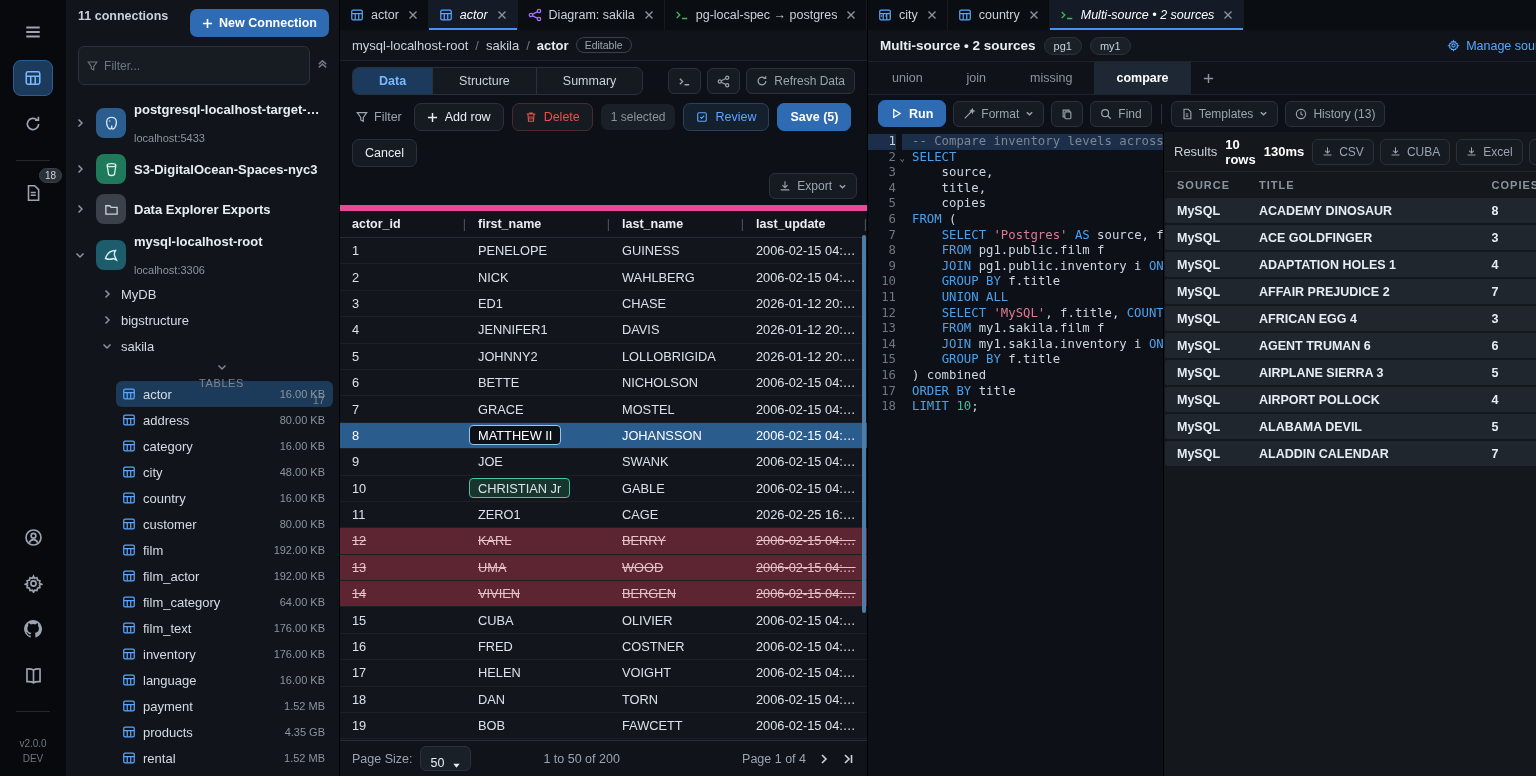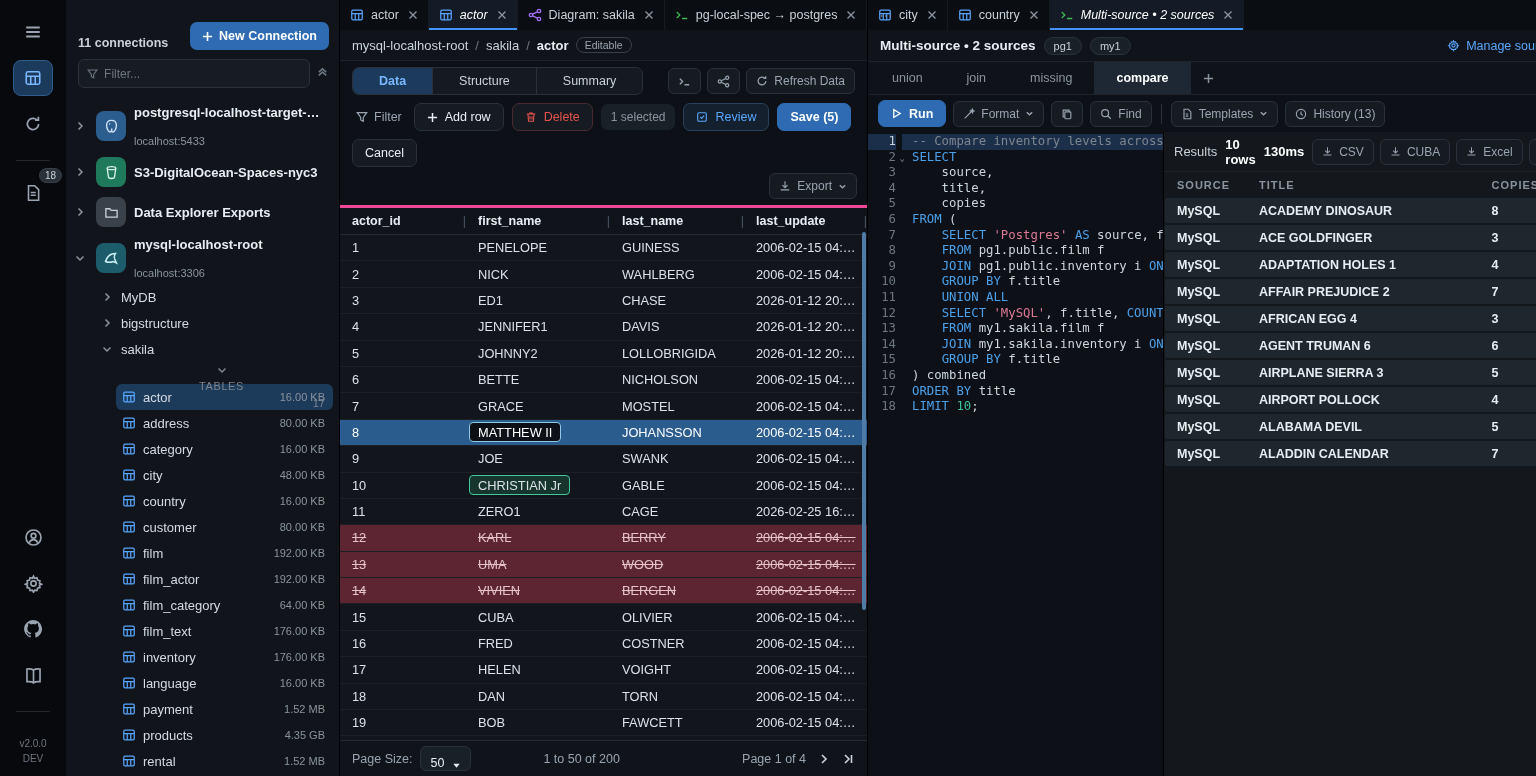--- a/index.html
+++ b/index.html
@@ -15,25 +15,25 @@
   .rail { width:66px; height:776px; background:#08090c; display:flex; flex-direction:column; align-items:center; padding:14px 0 10px; flex-shrink:0; }
   .rail-btn { width:40px; height:36px; display:flex; align-items:center; justify-content:center; color:#9aa4b2; border-radius:8px; margin-bottom:10px; position:relative; cursor:pointer; }
   .rail-btn.active { background:#1b3a5c; color:#79b8ff; border:1px solid #2f5d8f; }
   .rail-divider { width:34px; height:1px; background:#23282f; margin:8px 0 14px; }
   .rail-spacer { flex:1; }
   .rail-badge { position:absolute; top:-7px; right:-9px; background:#2b3138; color:#c9d1d9; font-size:10px; border-radius:9px; padding:1px 5px; border:1px solid #3a414b; }
   .rail-version { color:#6e7681; font-size:10px; text-align:center; line-height:1.5; margin-top:10px; }
 
   
   .sidebar { width:274px; height:776px; background:#11151b; border-right:1px solid #000; display:flex; flex-direction:column; flex-shrink:0; }
-  .sb-head { display:flex; align-items:flex-end; justify-content:space-between; padding:22px 10px 7px 12px; }
+  .sb-head { display:flex; align-items:flex-start; justify-content:space-between; padding:9px 10px 7px 12px; }
   .sb-count { color:#c9d1d9; font-size:12.5px; font-weight:bold; }
   .btn-new { background:#2e6bb3; color:#fff; border:none; border-radius:7px; font-size:12.5px; font-weight:bold; padding:7px 12px; display:flex; gap:6px; align-items:center; cursor:pointer; }
   .sb-filter-row { display:flex; align-items:center; gap:6px; padding:2px 10px 6px 12px; }
-  .sb-filter { flex:1; background:#171c23; border:1px solid #2a313a; border-radius:6px; height:29px; display:flex; align-items:center; gap:6px; padding:0 8px; color:#6e7681; }
+  .sb-filter { flex:1; background:#171c23; border:1px solid #2a313a; border-radius:6px; height:39px; display:flex; align-items:center; gap:6px; padding:0 8px; color:#6e7681; }
   .sb-filter input { background:transparent; border:none; outline:none; color:#c9d1d9; font-size:12px; width:100%; }
   .sb-filter input::placeholder { color:#6e7681; }
   .collapse-ic { color:#6e7681; cursor:pointer; }
   .sb-chips { display:flex; gap:6px; padding:2px 12px 10px; border-bottom:1px solid #1d232b; }
   .chip { background:#1a2129; border:1px solid #2a313a; color:#9aa4b2; border-radius:6px; height:24px; padding:0 9px; display:flex; align-items:center; gap:5px; font-size:12px; cursor:pointer; }
   .chip.active { background:#24527f; border-color:#3a6ea5; color:#dbe9f7; font-weight:bold; }
   .sb-scroll { flex:1; overflow:hidden; padding-top:6px; }
   .conn { display:flex; align-items:center; gap:8px; padding:5px 8px 5px 6px; cursor:pointer; }
   .conn .chev { width:16px; color:#8b949e; flex-shrink:0; display:flex; justify-content:center; }
   .conn-ic { width:30px; height:30px; border-radius:8px; display:flex; align-items:center; justify-content:center; flex-shrink:0; }
@@ -69,21 +69,21 @@
   .vt-right { margin-left:auto; display:flex; gap:6px; }
   .mini-btn { height:26px; min-width:30px; background:#161b22; border:1px solid #2a313a; border-radius:6px; color:#9aa4b2; display:flex; align-items:center; justify-content:center; gap:6px; font-size:12px; padding:0 9px; cursor:pointer; }
   .tools-row { display:flex; align-items:center; gap:8px; padding:2px 12px 4px; flex-wrap:wrap; }
   .link-btn { color:#9aa4b2; display:flex; gap:6px; align-items:center; font-size:12.5px; cursor:pointer; padding:4px 4px; }
   .t-btn { height:28px; border-radius:7px; border:1px solid #2a313a; background:#161b22; color:#e6edf3; font-size:12.5px; display:flex; align-items:center; gap:7px; padding:0 12px; cursor:pointer; }
   .t-btn.danger { color:#e5534b; border-color:#4a2a2c; }
   .t-pill { color:#8b949e; background:#1a2028; border-radius:7px; font-size:12px; padding:6px 10px; }
   .t-btn.review { color:#58a6ff; background:#15202e; border-color:#28415f; }
   .t-btn.primary { background:#2e6bb3; border-color:#2e6bb3; color:#fff; font-weight:bold; }
   .export-row { display:flex; justify-content:flex-end; padding:2px 10px 6px; }
-  .grid { flex:1; overflow:hidden; border-top:3px solid #ec4899; position:relative; }
+  .grid { flex:1; overflow:hidden; border-top:6px solid #ec4899; position:relative; }
   .g-head { display:flex; height:27px; align-items:center; background:#10141a; border-bottom:1px solid #262c36; font-weight:bold; color:#e6edf3; font-size:12.5px; }
   .g-col { padding:0 12px; white-space:nowrap; overflow:hidden; position:relative; }
   .g-head .g-col::after { content:"|"; position:absolute; right:0; color:#4b5563; font-weight:normal; }
   .c0{width:126px;} .c1{width:144px;} .c2{width:134px;} .c3{flex:1;}
   .g-row { display:flex; height:26.4px; align-items:center; border-bottom:1px solid #1b2027; background:#12161c; color:#dbe1e8; font-size:12.8px; }
   .g-row.selected { background:#2b5c8e; color:#fff; }
   .g-row.deleted { background:#5d2531; color:#e4c2c8; }
   .g-row.deleted .g-col { text-decoration:line-through; }
   .cell-edit { display:inline-block; border:1px solid #8fc8e8; background:#0d1117; border-radius:4px; padding:1.5px 8px; margin-left:-9px; }
   .cell-edit.green { border-color:#41c79a; background:#17352c; }

